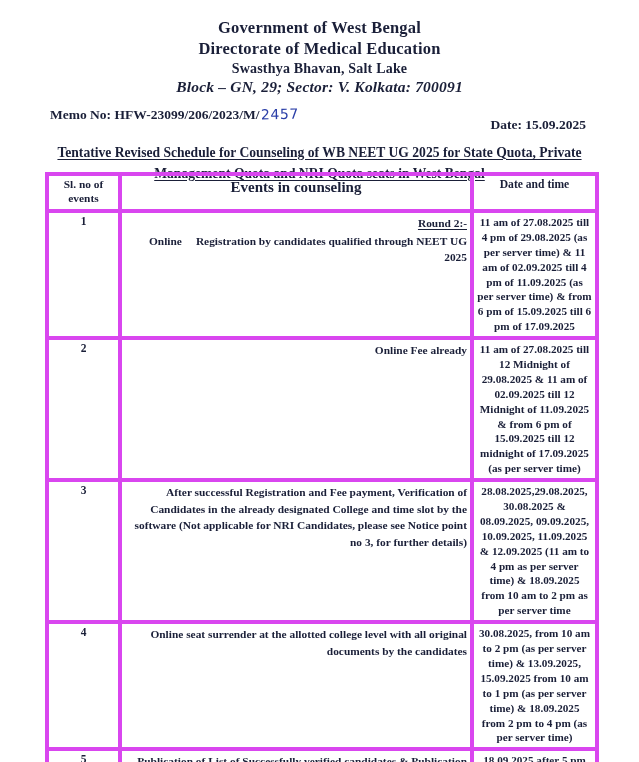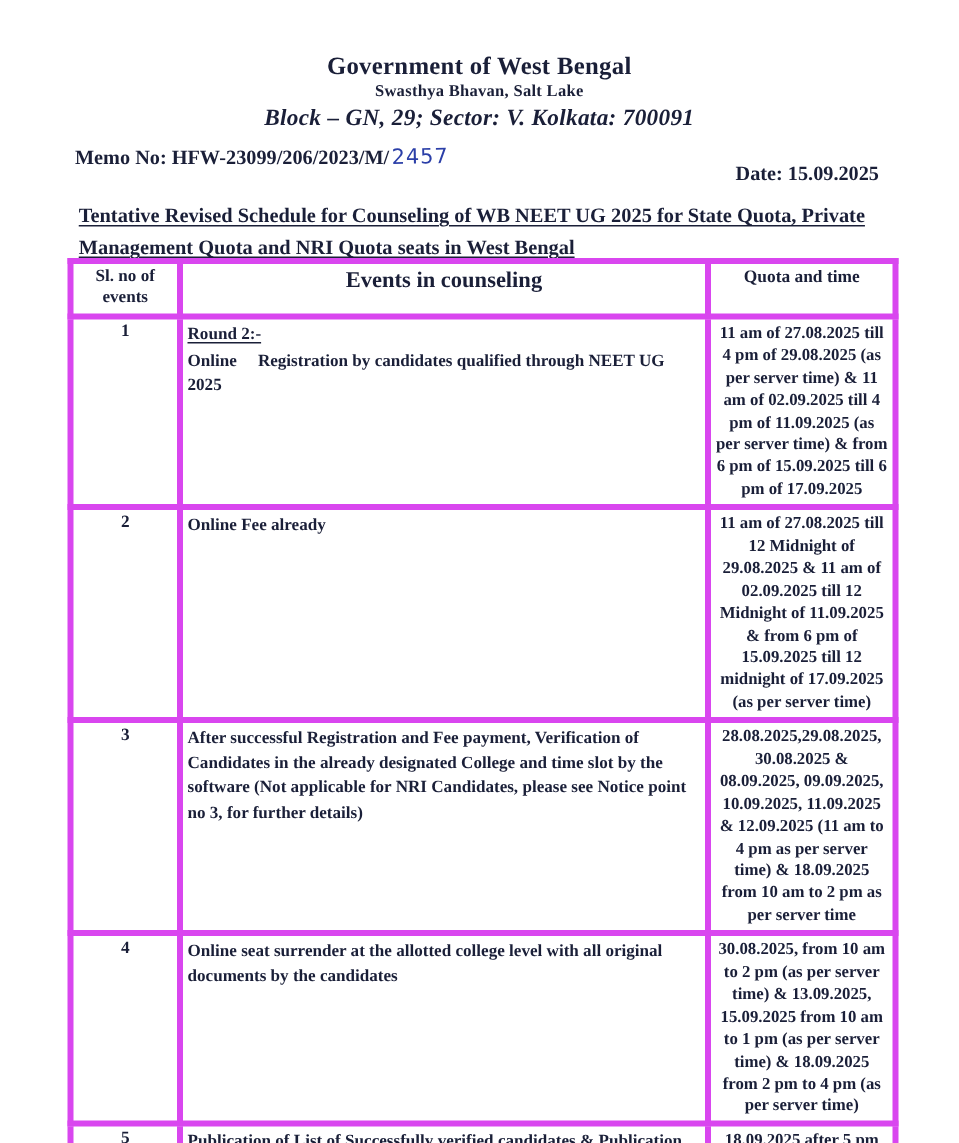--- a/index.html
+++ b/index.html
@@ -19,31 +19,30 @@
   .page {
     position: absolute;
     inset: 0;
     width: 639px;
     height: 762px;
   }
 
   
   .letterhead {
     text-align: center;
-    padding-top: 6px;
-    margin-top: 28px;
+    padding-top: 18px;
   }
   .letterhead .lh-line {
     font-weight: bold;
     letter-spacing: 0.2px;
     line-height: 1.26;
   }
   .lh-1 { font-size: 16.5px; }
   .lh-2 { font-size: 16.5px; }
-  .lh-3 { font-size: 11px; }
+  .lh-3 { font-size: 14px; }
   .lh-4 { font-size: 15.5px; font-style: italic; }
 
   
   .memo-row {
     position: relative;
     height: 34px;
     margin-top: 7px;
   }
   .memo-no {
     position: absolute;
@@ -69,21 +68,21 @@
     top: 13px;
     font-size: 13.5px;
     font-weight: bold;
     white-space: nowrap;
   }
 
   
   .doc-title {
     margin: 4px auto 0 auto;
     width: 534px;
-    text-align: left;
+    text-align: center;
     font-size: 13.6px;
     font-weight: bold;
     line-height: 1.55;
   }
   .doc-title span {
     text-decoration: underline;
     text-underline-offset: 2px;
   }
 
   
@@ -120,21 +119,21 @@
   th.h-ev { font-size: 15px; }
   th.h-dt { font-size: 11.6px; }
 
   td.cell-sl {
     text-align: center;
     font-size: 11.5px;
     font-weight: bold;
     padding-top: 3px;
   }
   td.cell-ev {
-    text-align: left;
+    text-align: right;
     font-size: 11.4px;
     font-weight: bold;
     line-height: 1.45;
     padding: 4px 8px;
   }
   td.cell-dt {
     text-align: center;
     font-size: 11.2px;
     font-weight: bold;
     line-height: 1.33;
@@ -161,20 +160,21 @@
   tr.r4 td { height: 108px; }
   tr.r5 td { height: 58px; }
 </style>
 </head>
 <body>
 
 <div class="page">
 
   <div class="letterhead">
     <div class="lh-line lh-1">Government of West Bengal</div>
+    <div class="lh-line lh-2">Directorate of Medical Education</div>
     <div class="lh-line lh-3">Swasthya Bhavan, Salt Lake</div>
     <div class="lh-line lh-4">Block – GN, 29; Sector: V. Kolkata: 700091</div>
   </div>
 
   <div class="memo-row">
     <div class="memo-no">
       <span>Memo No: HFW-23099/206/2023/M/</span><span class="memo-hand">2457</span>
     </div>
     <div class="memo-date">Date: 15.09.2025</div>
   </div>
@@ -188,21 +188,21 @@
     <table class="sched">
       <colgroup>
         <col class="c-sl">
         <col class="c-ev">
         <col class="c-dt">
       </colgroup>
       <thead>
         <tr>
           <th class="h-sl">Sl. no of events</th>
           <th class="h-ev">Events in counseling</th>
-          <th class="h-dt">Quota and time</th>
+          <th class="h-dt">Date and time</th>
         </tr>
       </thead>
       <tbody>
 
         <tr class="r1">
           <td class="cell-sl">1</td>
           <td class="cell-ev">
             <span class="round-label">Round 2:-</span>
             <span class="ev-body"><span class="ev-lead">Online</span><span>Registration by candidates qualified through NEET UG 2025</span></span>
           </td>

